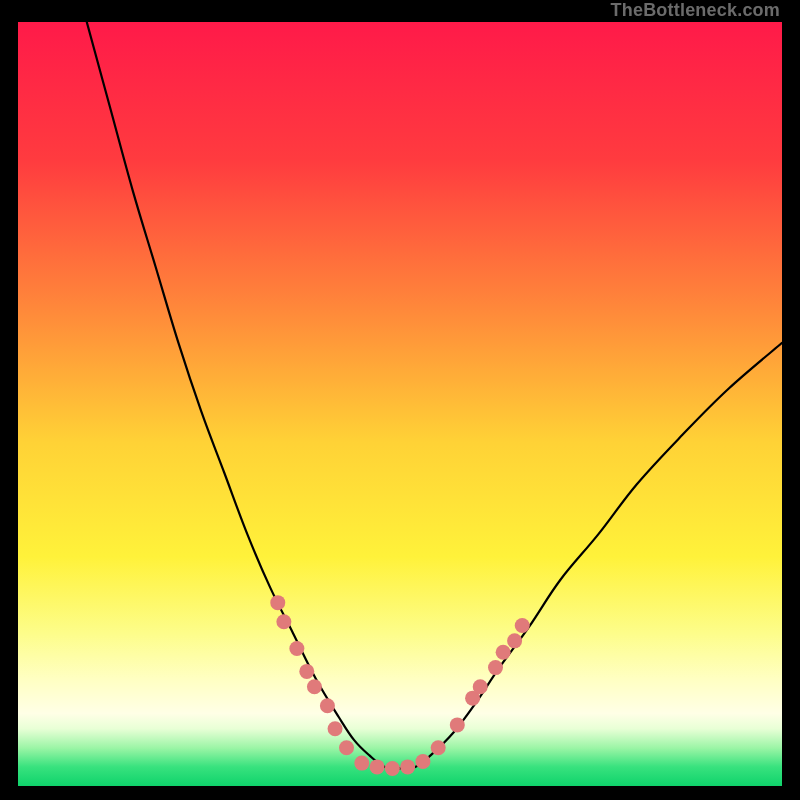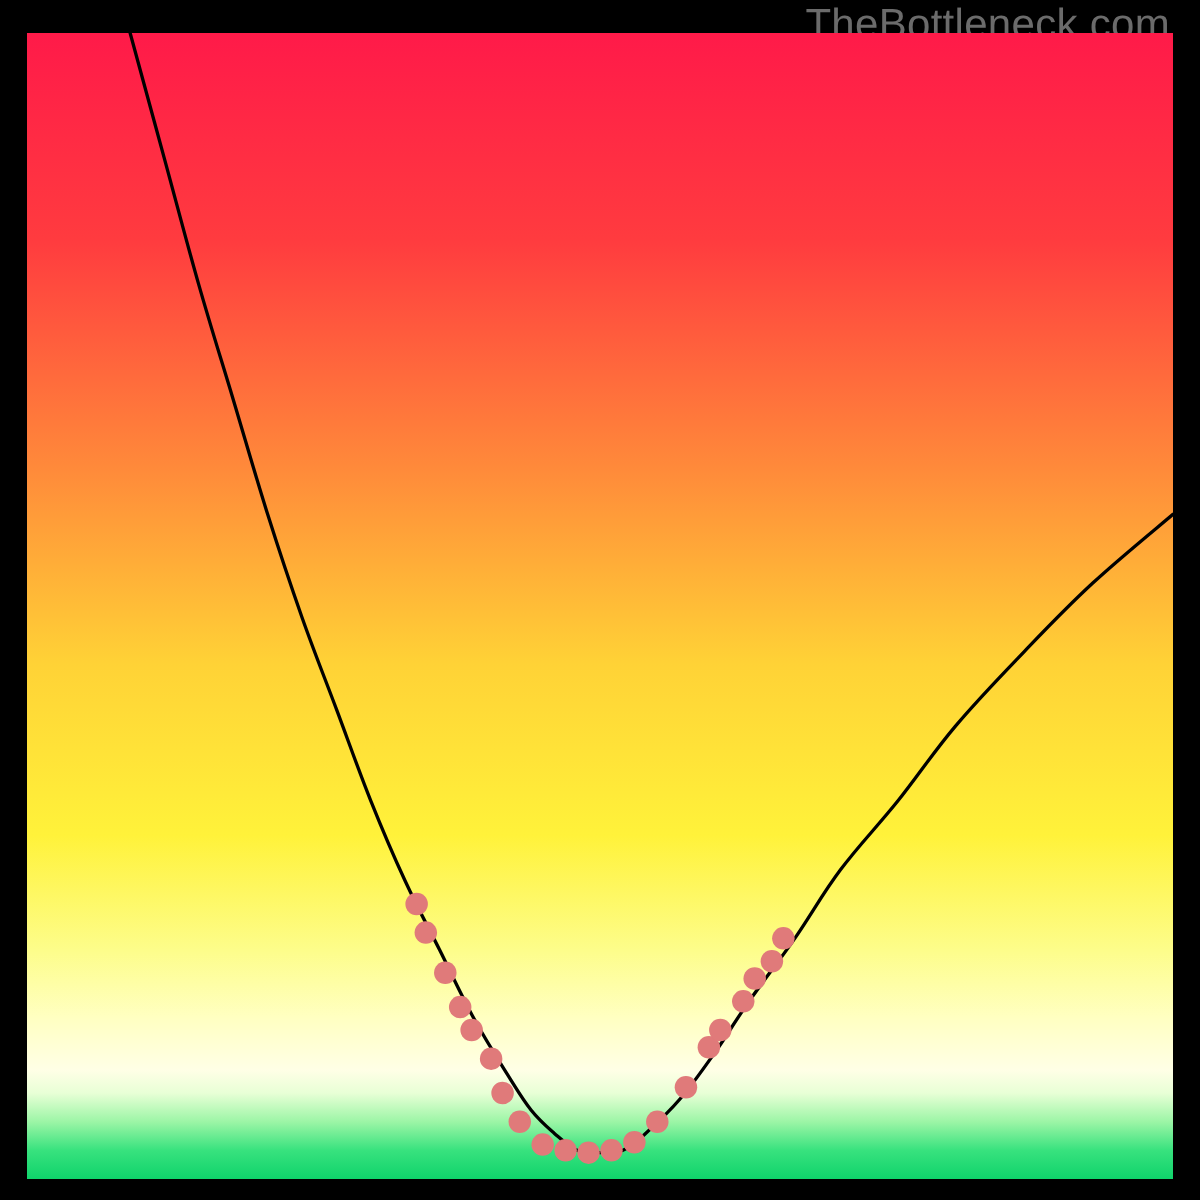--- a/index.html
+++ b/index.html
@@ -24,22 +24,22 @@
     left: 0;
     top: 0;
     width: 764px;
     height: 764px;
   }
   .watermark {
     position: absolute;
     top: 0;
     right: 20px;
     color: #6b6b6b;
-    font-size: 28px;
-    font-weight: 400;
+    font-size: 18px;
+    font-weight: 700;
     letter-spacing: 0.2px;
   }
   svg { display: block; }
 </style>
 </head>
 <body>
 
 <div class="watermark">TheBottleneck.com</div>
 
 <div class="frame">

